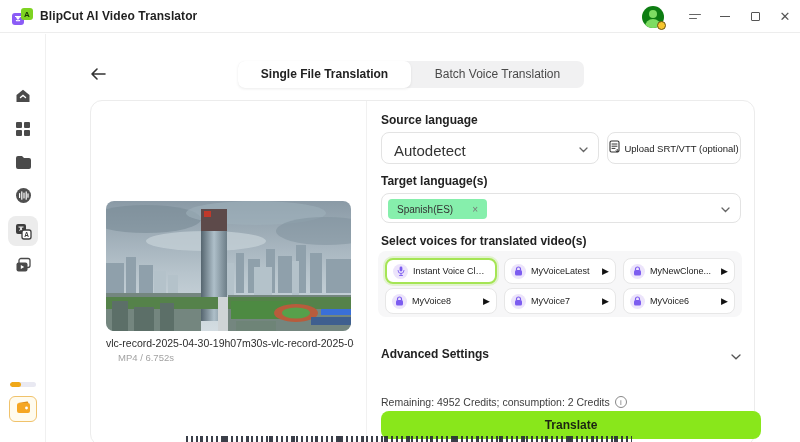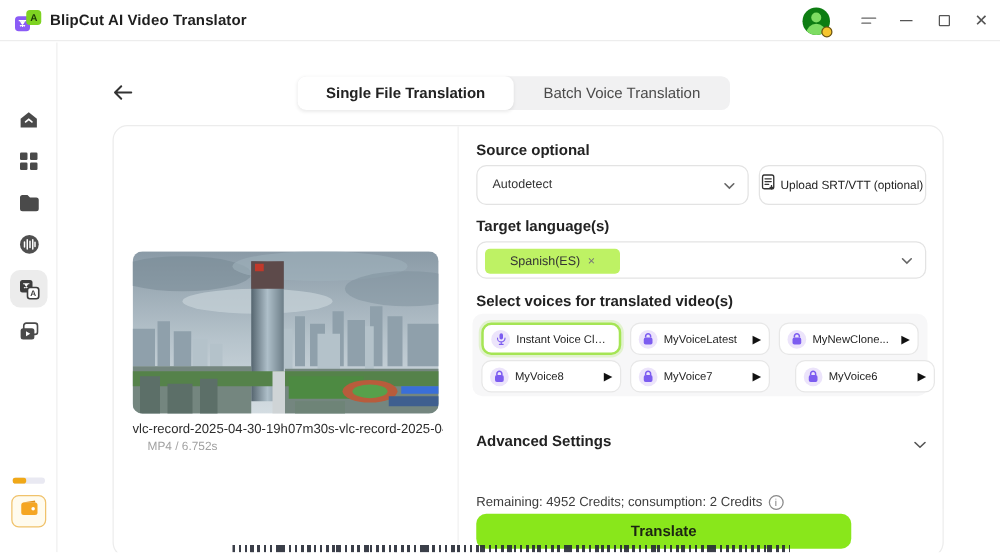--- a/index.html
+++ b/index.html
@@ -60,28 +60,28 @@
            overflow:hidden; cursor:pointer; }
   .file-name { position:absolute; left:15px; top:236px; width:248px; font-size:10.5px; color:#2d2d2d;
                white-space:nowrap; overflow:hidden; }
   .file-meta { position:absolute; left:15px; top:251px; font-size:9.5px; color:#a2a2a2;margin-left:12px; }
 
   
   .rp { position:absolute; left:290px; top:0; width:360px; height:100%; }
   .sec-label { position:absolute; left:0; font-size:12px; font-weight:700; color:#222; }
   .field { border:1px solid #e3e3e3; border-radius:8px; background:#fff; position:absolute; }
   .src-select { left:0; top:31px; width:218px; height:32px; cursor:pointer; }
-  .src-select .val { position:absolute; left:12px; top:9px; font-size:10px; color:#333; }
+  .src-select .val { position:absolute; left:12px; top:9px; font-size:15px; color:#333; }
   .chev { position:absolute; right:10px; top:50%; transform:translateY(-50%); }
   .upload-btn { left:226px; top:31px; width:134px; height:32px; cursor:pointer; display:flex;
                 align-items:center; justify-content:center; gap:4px; }
   .upload-btn span.txt { font-size:9.5px; color:#222; white-space:nowrap; }
   .tgt-select { left:0; top:92px; width:360px; height:30px; cursor:pointer; }
-  .lang-tag { position:absolute; left:6px; top:5px; height:20px; background:#bef264; border-radius:4px;
-              display:flex; align-items:center; gap:6px; padding:0 20px; }
+  .lang-tag { position:absolute; left:6px; top:5px; height:20px; background:#86efac; border-radius:4px;
+              display:flex; align-items:center; gap:19px; padding:0 9px; }
   .lang-tag .t { font-size:10px; color:#333; }
   .lang-tag .x { font-size:10px; color:#777; cursor:pointer; }
 
   .voice-panel { position:absolute; left:-3px; top:150px; width:364px; height:66px; background:#f7f7f8;
                  border-radius:8px; }
   .voice-btn { position:absolute; width:112px; height:26px; background:#fff; border:1px solid #e7e7e7;
                border-radius:8px; display:flex; align-items:center; padding:0 6px; gap:5px; cursor:pointer; }
   .voice-btn.selected { border:2px solid #a5e554; box-shadow:0 0 0 2px rgba(165,229,84,.25); }
   .voice-ic { width:15px; height:15px; border-radius:50%; background:#ece4fb; flex:0 0 15px;
               display:flex; align-items:center; justify-content:center; }
@@ -89,21 +89,21 @@
   .play { font-size:9px; color:#111; flex:0 0 auto; cursor:pointer; }
 
   .adv-row { position:absolute; left:0; top:243px; width:360px; height:16px; cursor:pointer; }
   .adv-row .sec-label { position:static; }
   .adv-chev { position:absolute; right:0; top:2px; }
 
   .credits-line { position:absolute; left:0; top:295px; font-size:10.5px; color:#3d3d3d;
                   display:flex; align-items:center; gap:5px; }
   .info-ic { width:12px; height:12px; border:1px solid #888; border-radius:50%; font-size:8px; color:#777;
              display:flex; align-items:center; justify-content:center; font-style:normal; }
-  .translate-btn { position:absolute; left:0; top:310px; width:300px; height:28px; background:#89e71b;
+  .translate-btn { position:absolute; left:0; top:310px; width:380px; height:28px; background:#89e71b;
                    border:none; border-radius:8px; font-size:12px; font-weight:700; color:#1c2413;
                    cursor:pointer; font-family:"Liberation Sans", sans-serif; }
 
   
   .clip-strip { position:absolute; left:186px; top:436px; width:446px; height:6px; z-index:6;
     background:
       repeating-linear-gradient(90deg,#262b36 0 2px,transparent 2px 5px),
       repeating-linear-gradient(90deg,transparent 0 14px,#262b36 14px 17px,transparent 17px 23px);
     opacity:.9; }
 </style>
@@ -287,21 +287,21 @@
             <rect x="28" y="106" width="20" height="24"></rect>
           <rect x="54" y="102" width="14" height="28"></rect>
             <rect x="130" y="120" width="40" height="10" fill="#6e8477"></rect>
         </g>
       </svg>
     </div>
     <div class="file-name">vlc-record-2025-04-30-19h07m30s-vlc-record-2025-04...</div>
     <div class="file-meta">MP4 / 6.752s</div>
 
     <div class="rp">
-      <span class="sec-label" style="top:12px">Source optional</span>
+      <span class="sec-label" style="top:12px">Source language</span>
 
       <div class="field src-select">
         <span class="val">Autodetect</span>
         <span class="chev">
           <svg width="9" height="6" viewBox="0 0 9 6">
               <path d="M1 1 L4.5 4.5 L8 1" stroke="#666" stroke-width="1.3" fill="none" stroke-linecap="round"></path>
             </svg>
         </span>
       </div>
 
@@ -377,21 +377,21 @@
         <div class="voice-btn" style="left:126px;top:37px">
           <span class="voice-ic">
             <svg width="9" height="10" viewBox="0 0 9 10">
                 <rect x="1" y="4" width="7" height="5.5" rx="1.5" fill="#7c5cf0"></rect>
                 <path d="M2.5 4 V3 a2 2 0 0 1 4 0 v1" stroke="#7c5cf0" stroke-width="1.2" fill="none"></path>
               </svg>
           </span>
           <span class="voice-name">MyVoice7</span>
           <span class="play">▶</span>
         </div>
-        <div class="voice-btn" style="left:258px;top:37px">
+        <div class="voice-btn" style="left:245px;top:37px">
           <span class="voice-ic">
             <svg width="9" height="10" viewBox="0 0 9 10">
                 <rect x="1" y="4" width="7" height="5.5" rx="1.5" fill="#7c5cf0"></rect>
                 <path d="M2.5 4 V3 a2 2 0 0 1 4 0 v1" stroke="#7c5cf0" stroke-width="1.2" fill="none"></path>
               </svg>
           </span>
           <span class="voice-name">MyVoice6</span>
           <span class="play">▶</span>
         </div>
       </div>

